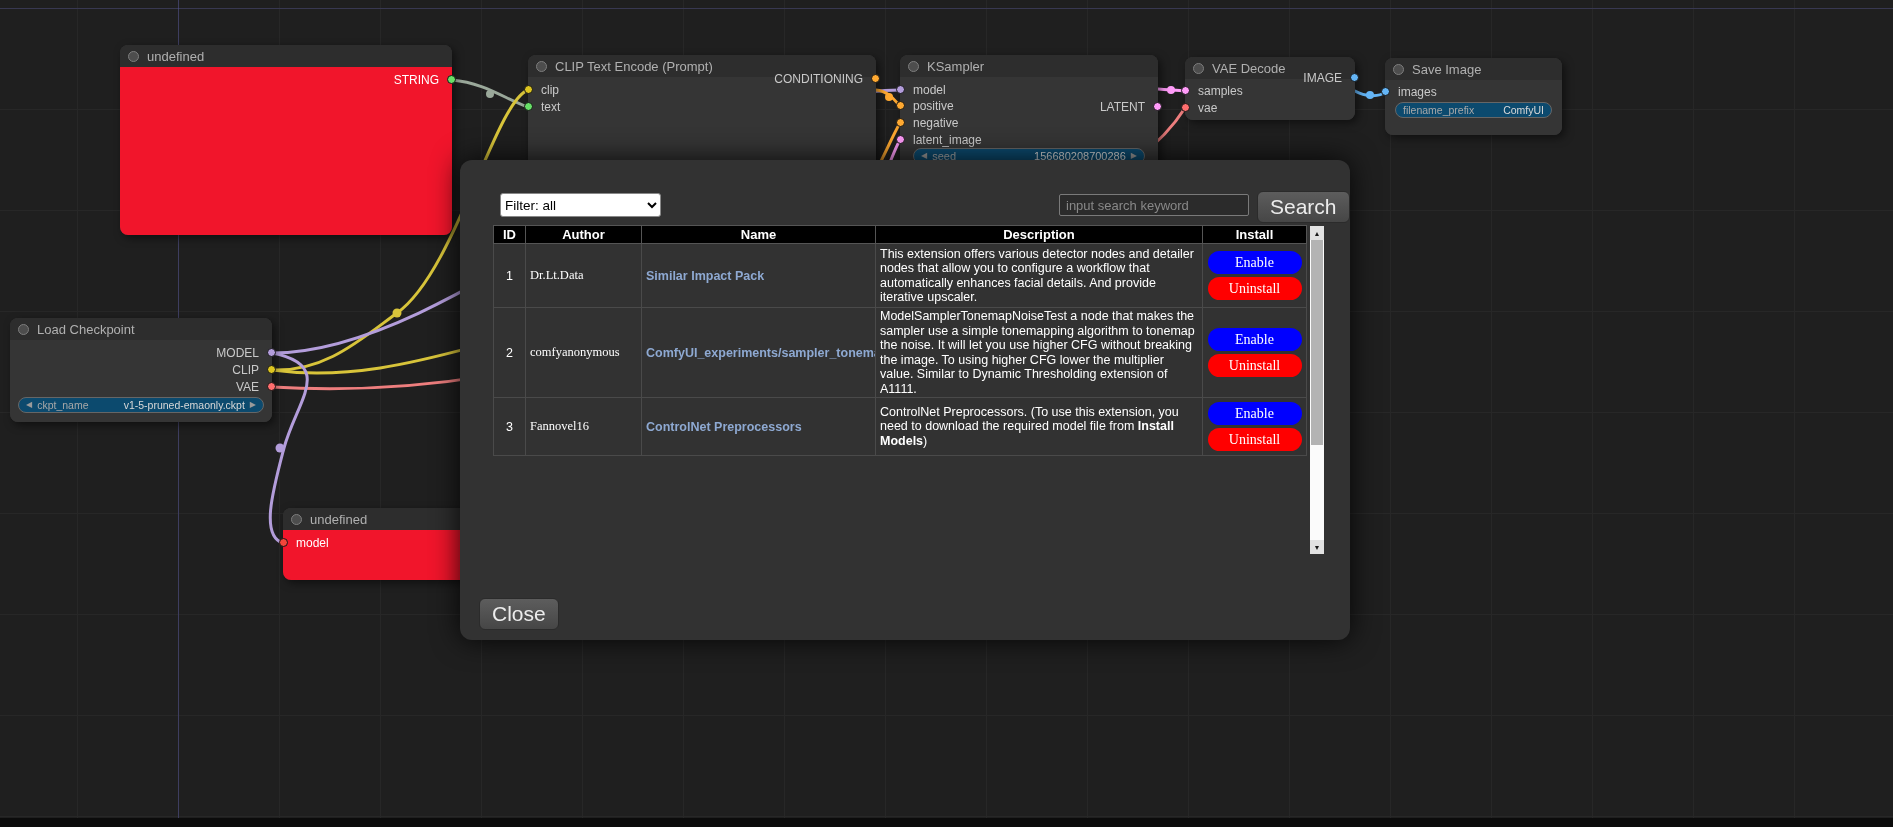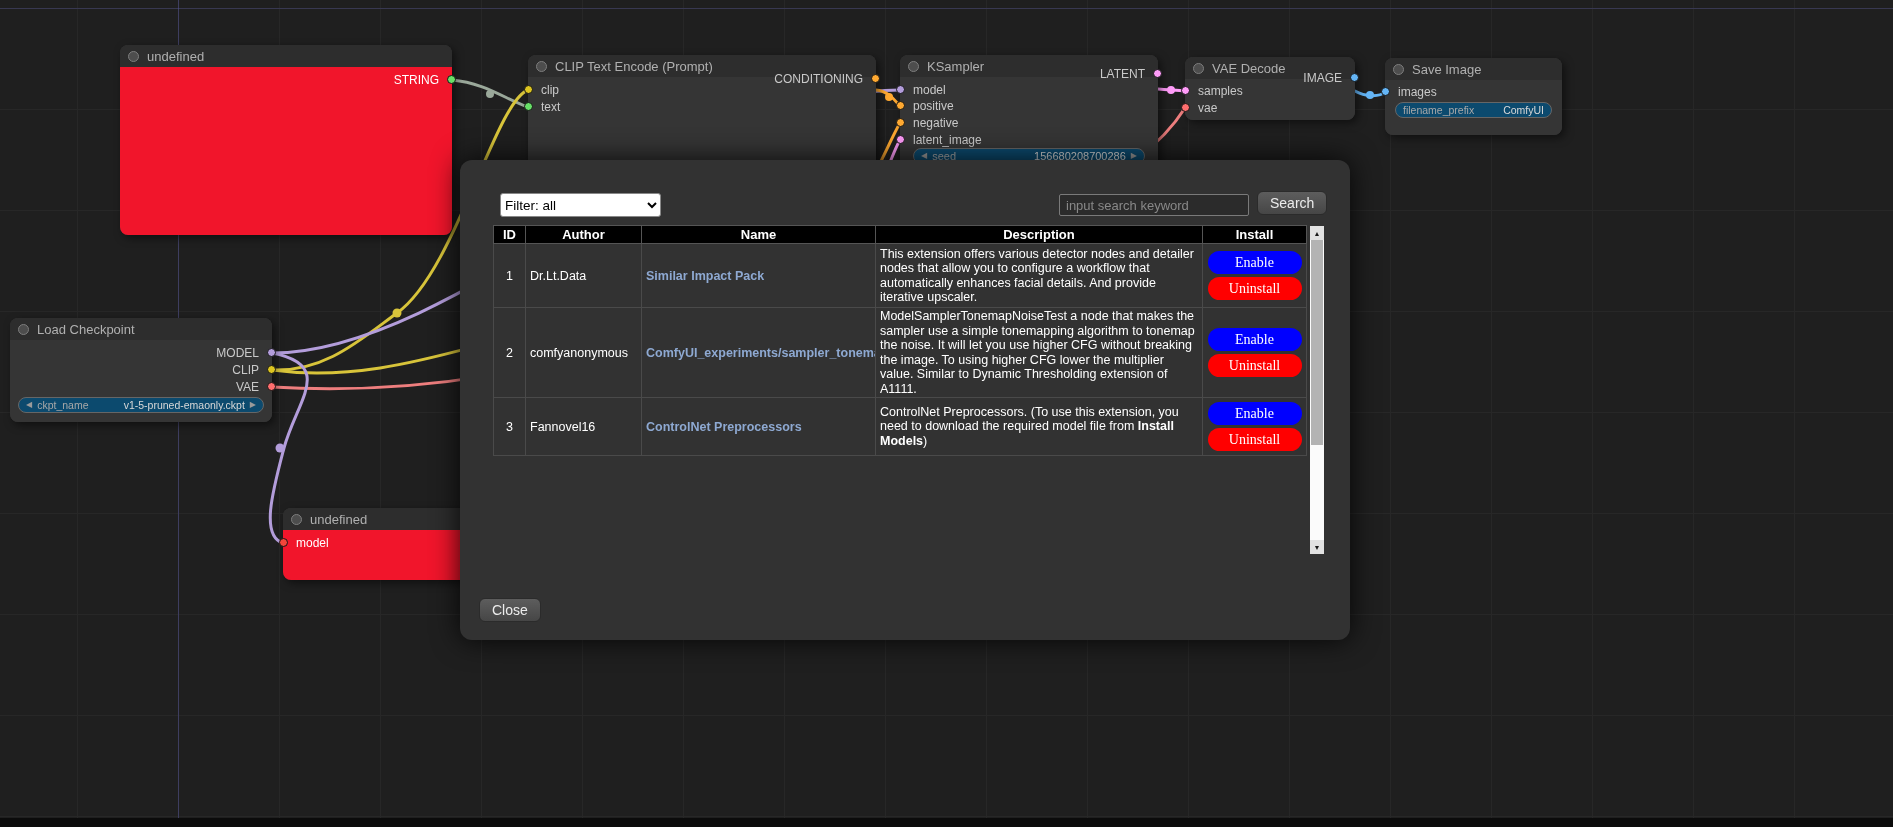--- a/index.html
+++ b/index.html
@@ -43,28 +43,28 @@
   .widget{position:absolute;background:#0c4a6e;border:1px solid #666;border-radius:9px;display:flex;align-items:center;font-size:11px;color:#a8a8a8;box-sizing:border-box;padding:0 7px;gap:5px;height:16px;z-index:4;}
   .widget .arrow{font-size:8px;color:#9a9a9a;line-height:1;}
   .widget .w-value{margin-left:auto;color:#d8d8d8;white-space:nowrap;}
 
   
   #dialog{position:absolute;left:460px;top:160px;width:890px;height:480px;background:#323232;border-radius:12px;
           box-shadow:0 0 28px rgba(0,0,0,.85);z-index:10;}
   #filter-select{position:absolute;left:40px;top:33px;width:161px;height:24px;font-size:13.5px;background:#fff;color:#000;border:1px solid #888;border-radius:3px;font-family:inherit;}
   #search-input{position:absolute;left:599px;top:34px;width:176px;height:16px;background:#2b2b2b;color:#eab308;border:1px solid #7a7a7a;border-radius:2px;font-size:13px;padding:2px 6px;font-family:inherit;}
   #search-input::placeholder{color:#888;}
-  .gray-btn{background:linear-gradient(#5d5d5d,#464646);border:1px solid #2b2b2b;border-radius:6px;color:#ececec;font-size:14px;padding:3px 12px;cursor:pointer;font-family:inherit;}
+  .gray-btn{background:linear-gradient(#5d5d5d,#464646);border:1px solid #2b2b2b;border-radius:6px;color:#ececec;font-size:21px;padding:3px 12px;cursor:pointer;font-family:inherit;}
   #search-btn{position:absolute;left:797px;top:31px;}
   #close-btn{position:absolute;left:19px;top:438px;}
   #ext-table{position:absolute;left:33px;top:65px;width:813px;border-collapse:collapse;table-layout:fixed;}
   #ext-table th{background:#000;color:#fff;font-size:13px;font-weight:bold;height:17px;padding:0 2px;border:1px solid #555;}
   #ext-table td{border:1px solid #4a4a4a;color:#fff;font-size:12.5px;padding:1px 4px;vertical-align:middle;overflow:hidden;}
   .c-id{text-align:center;font-size:13px;}
-  .c-author{font-size:13px;}
+  .c-author{font-size:13px;font-family:Liberation Serif, serif;}
   td.c-name a{color:#8ea9d2;font-weight:bold;text-decoration:none;font-size:12.5px;cursor:pointer;white-space:nowrap;}
   .c-desc{line-height:1.16;}
   .c-install{text-align:center;}
   .btn-enable,.btn-uninstall{display:block;width:94px;height:23px;margin:3px auto;border:none;border-radius:12px;color:#fff;font-size:14px;cursor:pointer;font-family:Liberation Serif, serif;}
   .btn-enable{background:#0000ff;}
   .btn-uninstall{background:#ff0000;}
   #scrollbar{position:absolute;left:850px;top:66px;width:14px;height:328px;background:#fbfbfb;}
   .sb-arrow{position:absolute;left:0;width:14px;height:14px;background:#e2e2e2;color:#1a1a1a;font-size:7px;display:flex;align-items:center;justify-content:center;user-select:none;}
   .sb-arrow.up{top:0;}
   .sb-arrow.down{bottom:0;}
@@ -156,21 +156,21 @@
       <span>positive</span>
     </div>
     <div class="slot in" style="top:61px">
       <span class="port p-cond"></span>
       <span>negative</span>
     </div>
     <div class="slot in" style="top:78px">
       <span class="port p-latent"></span>
       <span>latent_image</span>
     </div>
-    <div class="slot out" style="top:12px">
+    <div class="slot out" style="top:45px">
       <span>LATENT</span>
       <span class="port p-latent"></span>
     </div>
     <div class="widget" style="left:13px;top:93px;width:232px">
       <span class="arrow">◀</span>
       <span class="w-name">seed</span>
       <span class="w-value">156680208700286</span>
       <span class="arrow">▶</span>
     </div>
   </div>

